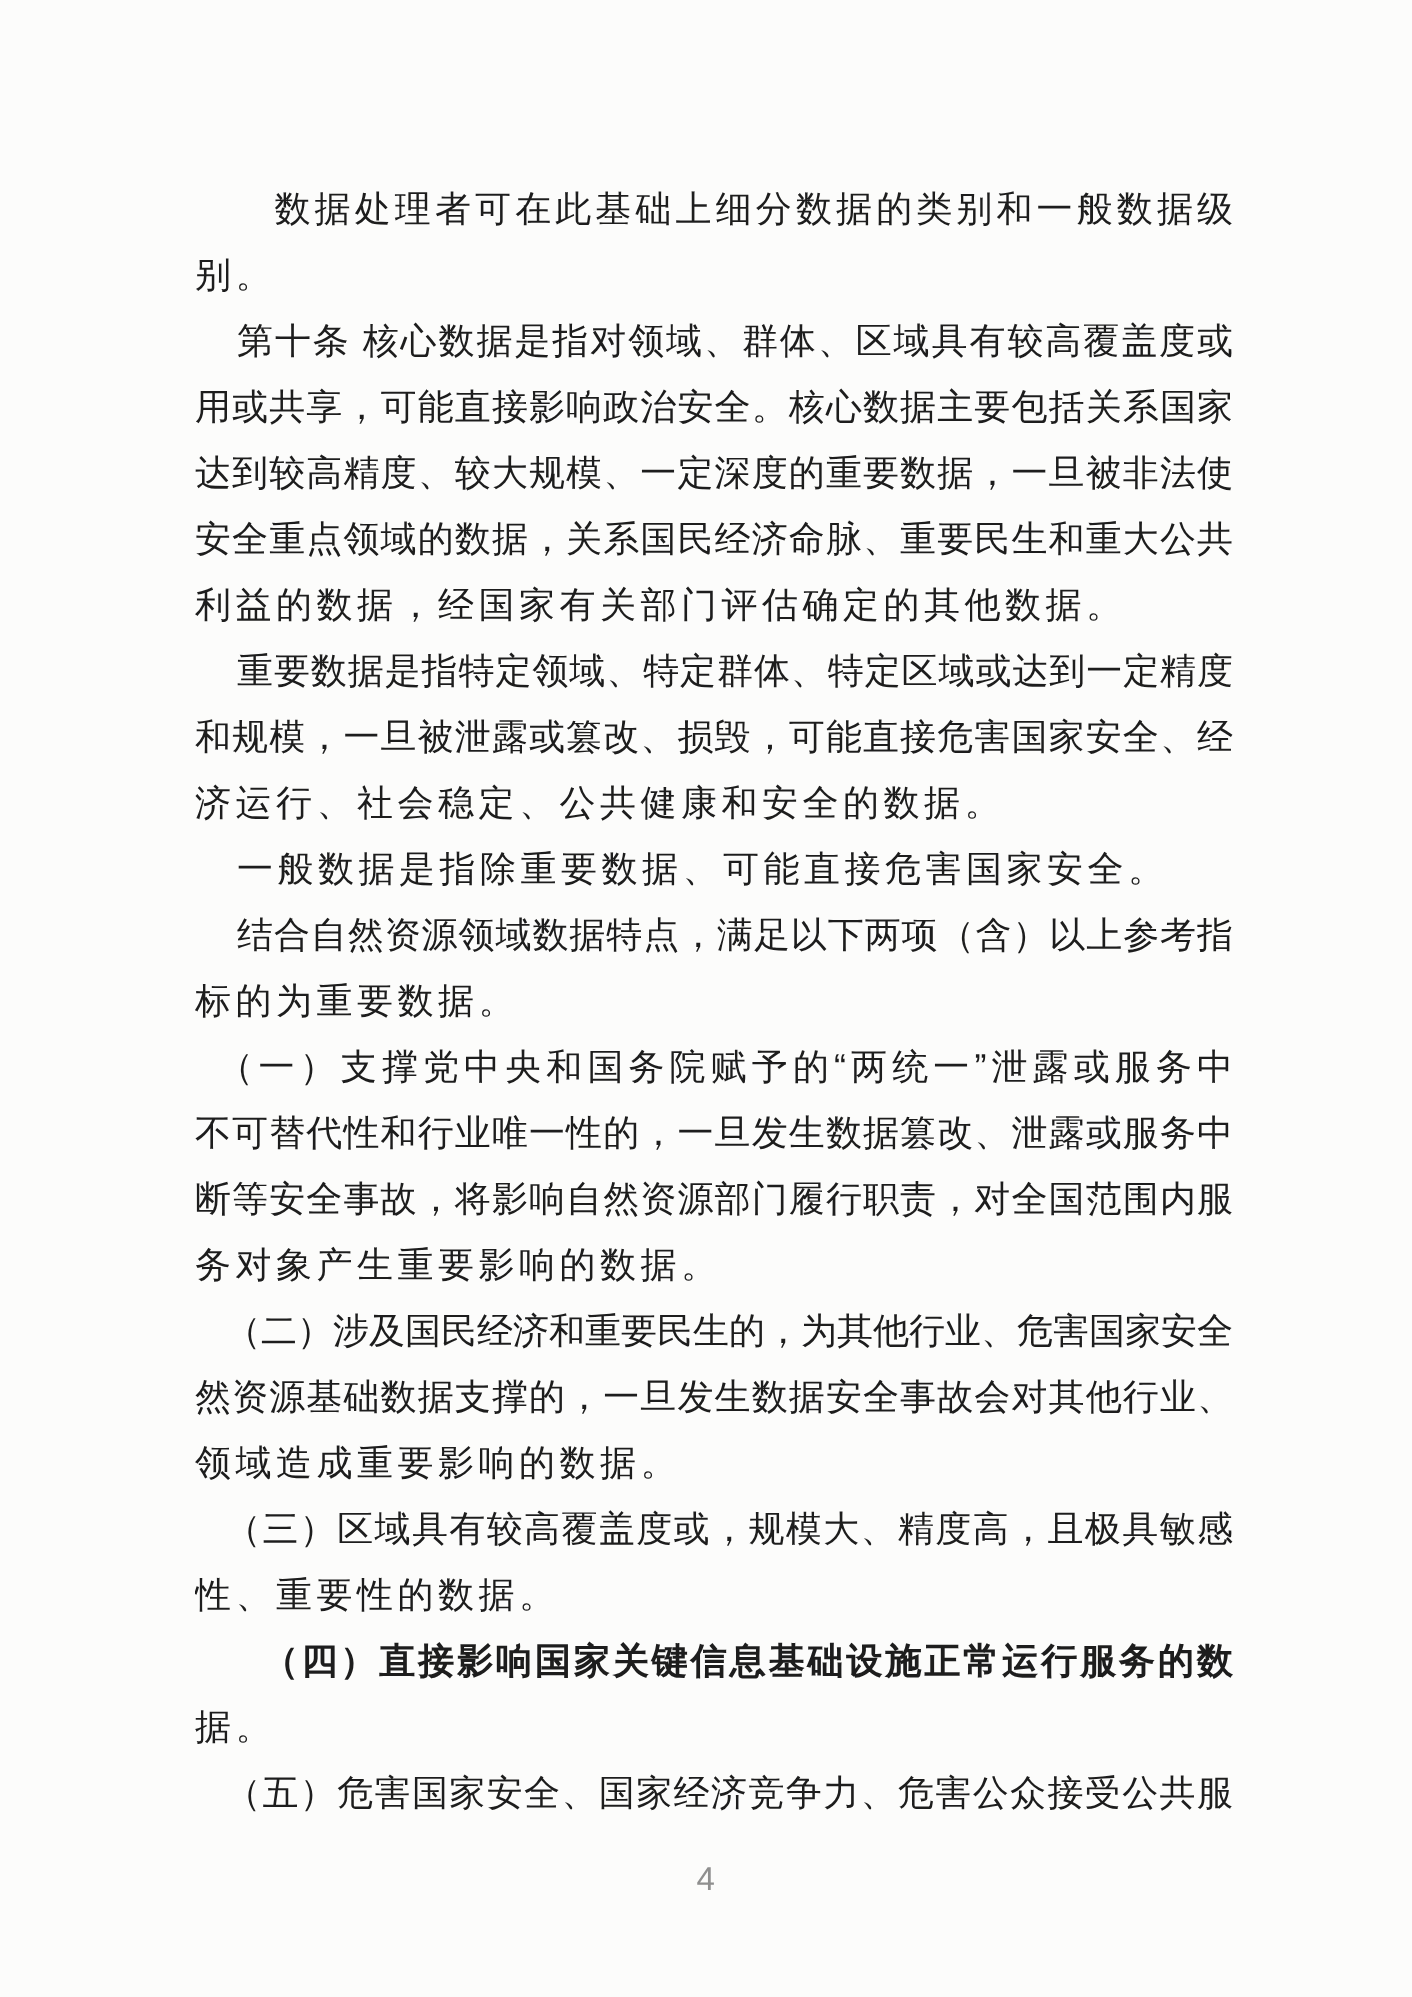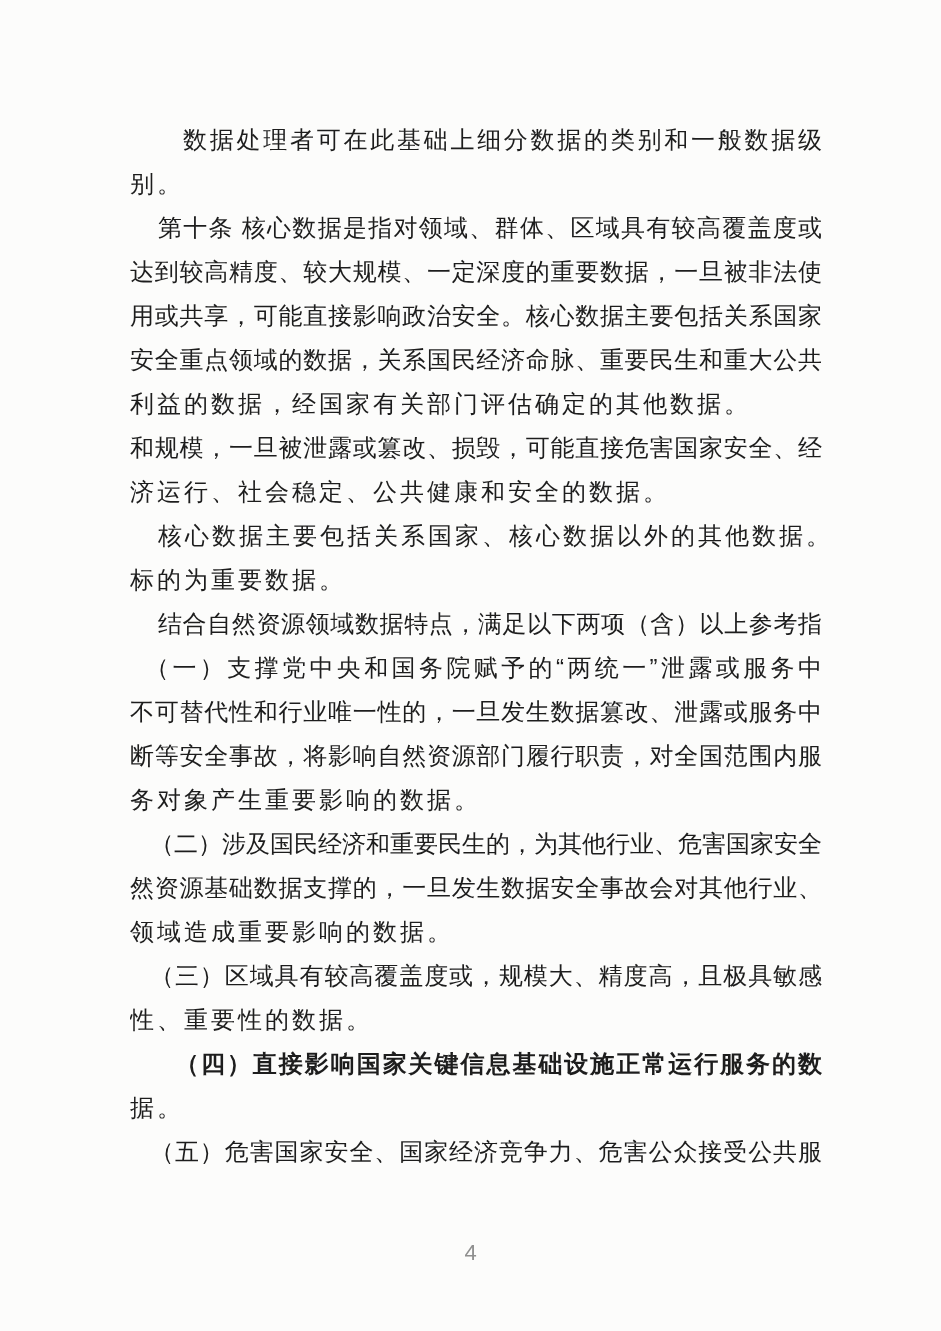--- a/index.html
+++ b/index.html
@@ -59,29 +59,30 @@
 </style>
 </head>
 <body>
 
 <div class="page">
 
   <div class="text-block">
     <div class="line fill ind-53">数据处理者可在此基础上细分数据的类别和一般数据级</div>
     <div class="line">别。</div>
     <div class="line fill ind-28">第十条 核心数据是指对领域、群体、区域具有较高覆盖度或</div>
+    <div class="line fill">用或共享，可能直接影响政治安全。核心数据主要包括关系国家</div>
     <div class="line fill">达到较高精度、较大规模、一定深度的重要数据，一旦被非法使</div>
-    <div class="line fill">用或共享，可能直接影响政治安全。核心数据主要包括关系国家</div>
     <div class="line fill">安全重点领域的数据，关系国民经济命脉、重要民生和重大公共</div>
     <div class="line">利益的数据，经国家有关部门评估确定的其他数据。</div>
+    <div class="line fill ind-28">重要数据是指特定领域、特定群体、特定区域或达到一定精度</div>
     <div class="line fill">和规模，一旦被泄露或篡改、损毁，可能直接危害国家安全、经</div>
     <div class="line">济运行、社会稳定、公共健康和安全的数据。</div>
-    <div class="line ind-28">核心数据主要包括关系国家、核心数据以外的其他数据。</div>
+    <div class="line ind-28">一般数据是指除重要数据、可能直接危害国家安全。</div>
+    <div class="line fill ind-28">结合自然资源领域数据特点，满足以下两项（含）以上参考指</div>
     <div class="line">标的为重要数据。</div>
-    <div class="line fill ind-28">结合自然资源领域数据特点，满足以下两项（含）以上参考指</div>
     <div class="line fill ind-15">（一）支撑党中央和国务院赋予的“两统一”泄露或服务中</div>
     <div class="line fill">不可替代性和行业唯一性的，一旦发生数据篡改、泄露或服务中</div>
     <div class="line fill">断等安全事故，将影响自然资源部门履行职责，对全国范围内服</div>
     <div class="line">务对象产生重要影响的数据。</div>
     <div class="line fill ind-20">（二）涉及国民经济和重要民生的，为其他行业、危害国家安全</div>
     <div class="line fill">然资源基础数据支撑的，一旦发生数据安全事故会对其他行业、</div>
     <div class="line">领域造成重要影响的数据。</div>
     <div class="line fill ind-20">（三）区域具有较高覆盖度或，规模大、精度高，且极具敏感</div>
     <div class="line">性、重要性的数据。</div>
     <div class="line fill ind-45">（四）直接影响国家关键信息基础设施正常运行服务的数</div>

